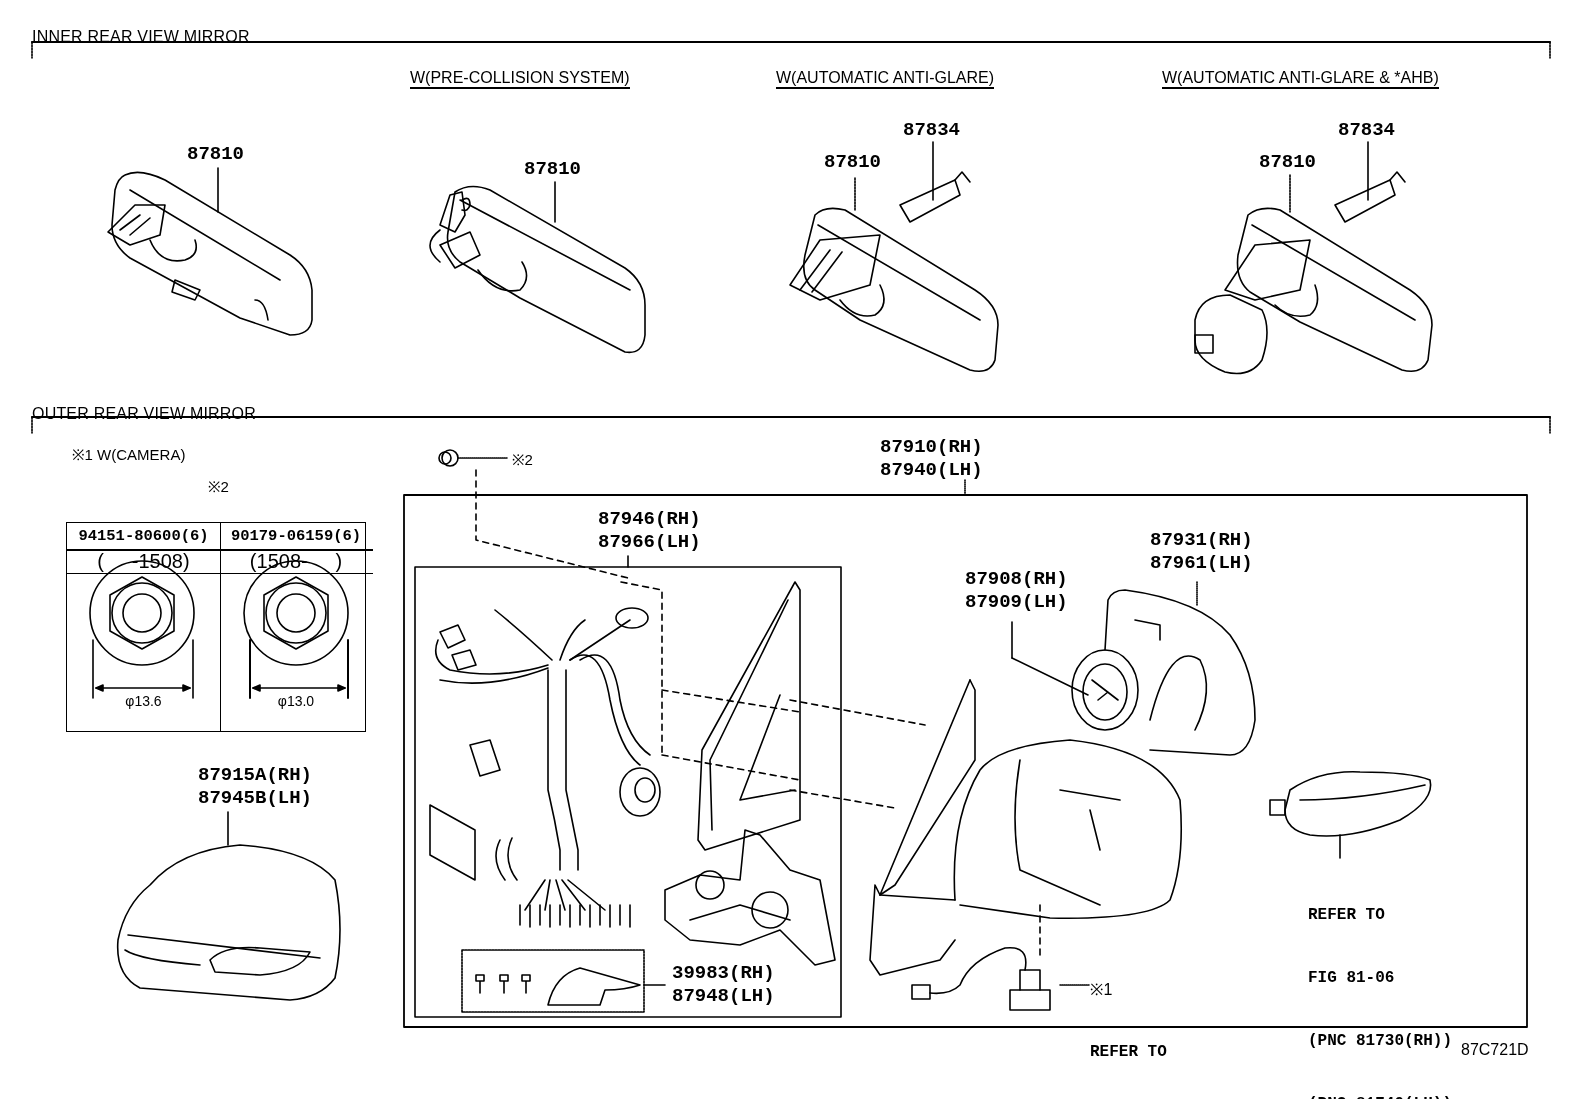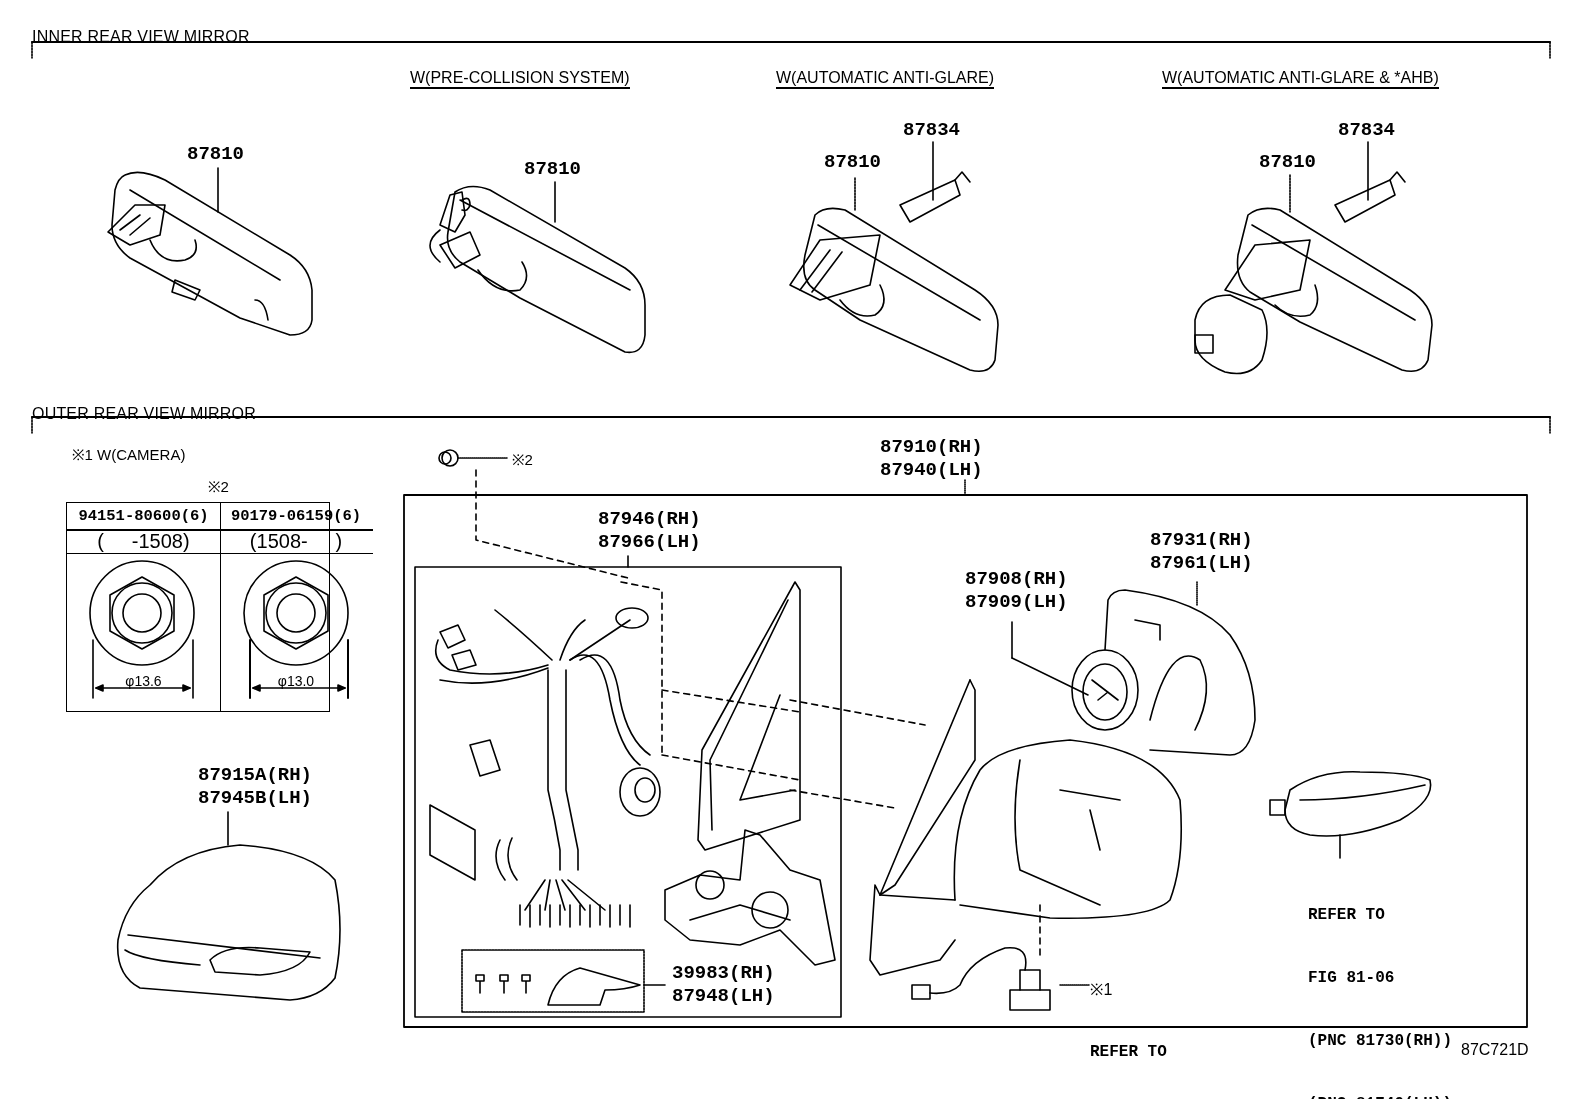--- a/index.html
+++ b/index.html
@@ -4,21 +4,21 @@
 <style>
   html,body{margin:0;padding:0;background:#fff;}
   body{width:1592px;height:1099px;position:relative;overflow:hidden;font-family:"Liberation Sans",sans-serif;color:#000;}
   .sect{position:absolute;font-family:"Liberation Sans",sans-serif;font-size:16px;letter-spacing:0.2px;margin-top:12px;}
   .variant{position:absolute;font-family:"Liberation Sans",sans-serif;font-size:16px;border-bottom:2px solid #000;padding-bottom:0;white-space:nowrap;}
   .pn{position:absolute;font-family:"Liberation Mono","DejaVu Sans Mono",monospace;font-weight:bold;font-size:19px;line-height:23px;white-space:nowrap;}
   .note{position:absolute;font-family:"Liberation Sans",sans-serif;font-size:15px;white-space:nowrap;}
   .ref{position:absolute;font-family:"Liberation Mono","DejaVu Sans Mono",monospace;font-weight:bold;font-size:16px;line-height:21px;white-space:pre;}
   .fig{position:absolute;font-family:"Liberation Sans",sans-serif;font-size:16px;}
   svg.art{position:absolute;left:0;top:0;}
-  .tbl{position:absolute;left:66px;top:502px;width:264px;height:210px;border:1.5px solid #000;box-sizing:border-box;}
+  .tbl{position:absolute;left:66px;top:522px;width:300px;height:210px;border:1.5px solid #000;box-sizing:border-box;}
   .tbl .col{position:absolute;top:0;height:100%;width:154px;}
   .tbl .hdr{position:absolute;left:0;right:0;top:0;height:26px;border-bottom:2px solid #000;font-family:"Liberation Mono",monospace;font-weight:bold;font-size:15.5px;line-height:26px;text-align:center;white-space:nowrap;}
   .tbl .rng{position:absolute;left:0;right:0;top:26px;height:24px;border-bottom:1.5px solid #000;font-family:"Liberation Sans",sans-serif;font-size:20px;line-height:24px;text-align:center;white-space:pre;}
   .tbl .dim{position:absolute;left:0;right:0;top:170px;font-size:14px;text-align:center;font-family:"Liberation Sans",sans-serif;}
 </style>
 </head>
 <body>
 
 <svg class="art" width="1592" height="1099" viewBox="0 0 1592 1099" fill="none" stroke="#000" stroke-width="1.6" stroke-linejoin="round" stroke-linecap="round">
 

